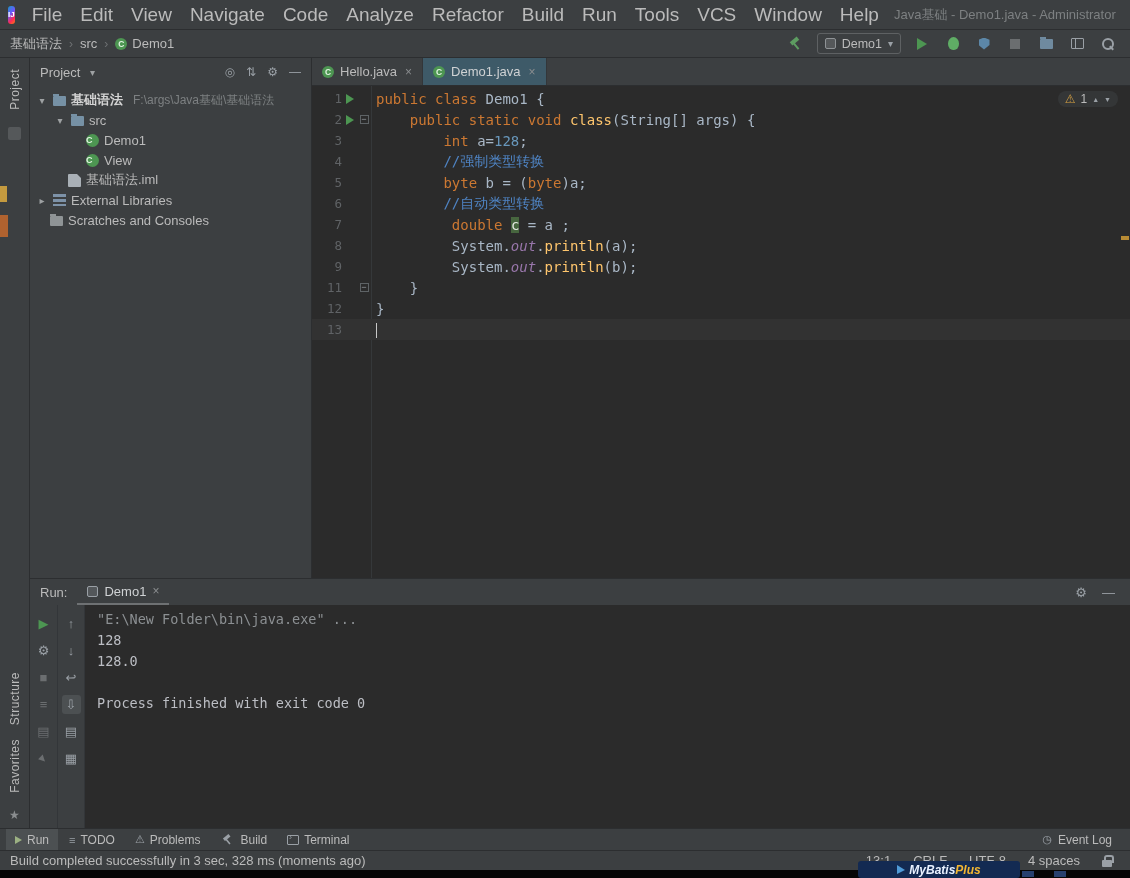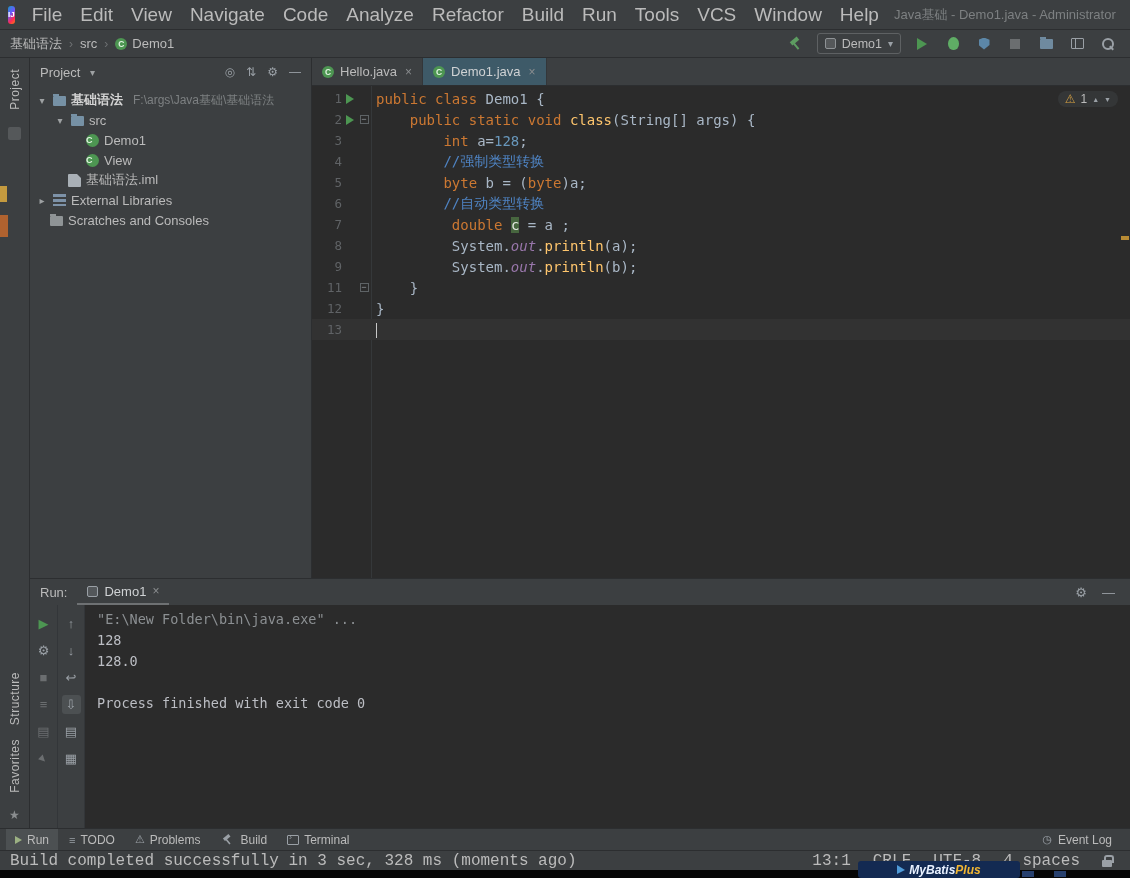--- a/index.html
+++ b/index.html
@@ -141,21 +141,21 @@
   .bitem { display:flex; align-items:center; gap:5px; padding:0 9px; height:100%; }
   .bitem.active { background:#4c5052; }
   .tri-small { width:0; height:0; border-left:7px solid #9cb183; border-top:4px solid transparent; border-bottom:4px solid transparent; }
   .bico { font-size:11px; color:#9aa0a6; }
   .i-term { width:12px; height:10px; border:1px solid #9aa0a6; border-radius:1px; position:relative; }
   .i-term::before { content:"›"; position:absolute; left:1px; top:-3px; font-size:8px; color:#9aa0a6; }
   .event-log { margin-left:auto; display:flex; align-items:center; gap:6px; padding-right:8px; }
 
   
   .statusbar { height:20px; min-height:20px; background:#3c3f41; border-top:1px solid #2c2e30; display:flex;
-               align-items:center; font-size:16px; color:#bbbbbb; padding:0 10px; position:relative; z-index:5;font-family:Liberation Mono, monospace; }
+               align-items:center; font-size:13px; color:#bbbbbb; padding:0 10px; position:relative; z-index:5; }
   .status-right { margin-left:auto; display:flex; align-items:center; gap:22px; padding-right:8px; }
   .i-lock { position:relative; width:10px; height:12px; display:inline-block; }
   .i-lock::before { content:""; position:absolute; left:2px; top:0; width:6px; height:6px; border:2px solid #9aa0a6;
                     border-bottom:none; border-radius:3px 3px 0 0; }
   .i-lock::after { content:""; position:absolute; left:0; top:5px; width:10px; height:7px; background:#9aa0a6; border-radius:1px; }
 
   .bottom-strip { height:8px; min-height:8px; background:#060606; }
   .taskbar-icon { position:absolute; bottom:1px; width:12px; height:6px; background:#27406e; z-index:8; }
 
   

